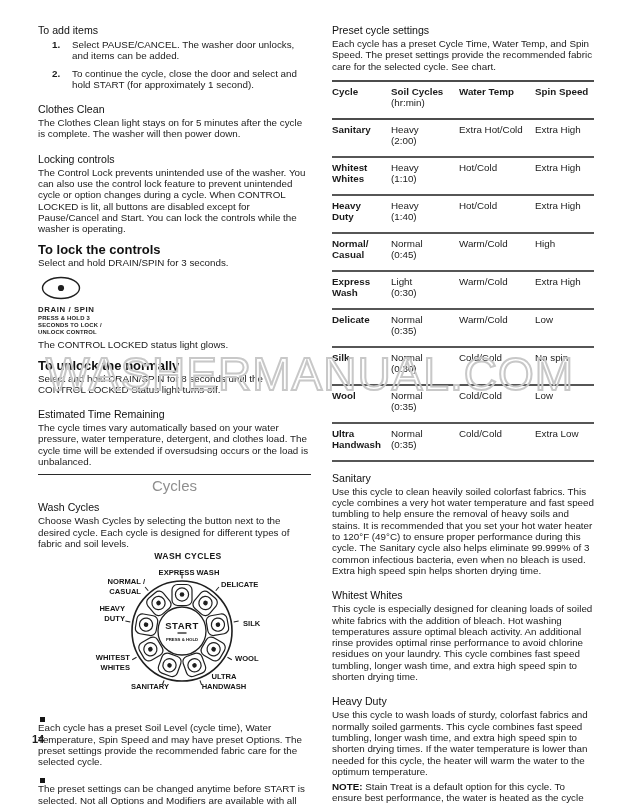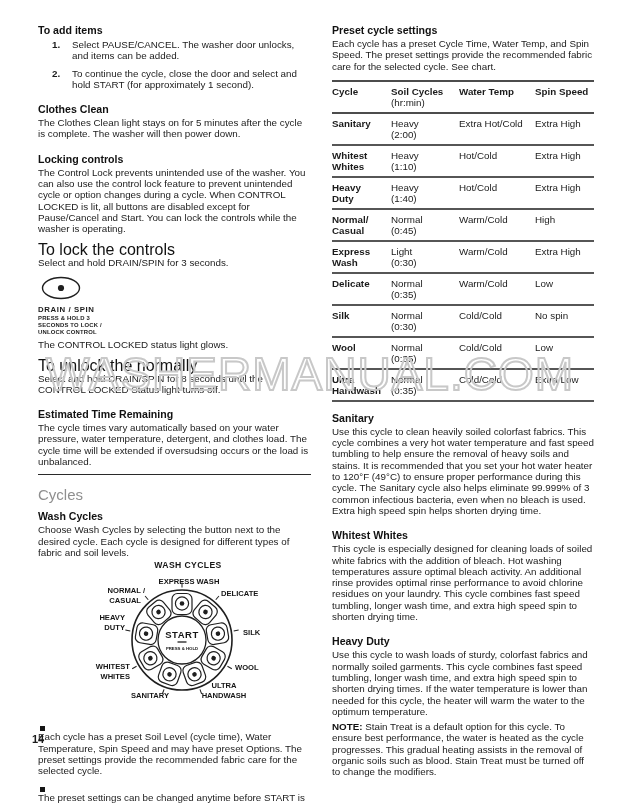--- a/index.html
+++ b/index.html
@@ -1,43 +1,43 @@
 <!DOCTYPE html>
 <html><head>
 <meta charset="utf-8">
 <style>
   html,body{margin:0;padding:0;background:#fff;}
   .page{position:relative;width:620px;height:805px;background:#ffffff;overflow:hidden;
         font-family:"Liberation Sans",sans-serif;color:#1b1b1b;font-size:9.8px;line-height:11.3px;}
   .col{position:absolute;top:22px;z-index:1;}
   .col-left{left:38px;width:273px;}
   .col-right{left:332px;width:262px;}
-  h3{font-size:10.6px;line-height:12px;margin:13px 0 2px;font-weight:bold;color:#111;}
+  h3{font-size:10.6px;line-height:12px;margin:13px 0 2px;font-weight:normal;color:#111;}
   h3.first{margin-top:2px;}
-  h4{font-size:16px;line-height:11px;margin:9px 0 0;font-weight:normal;color:#111;}
+  h4{font-size:13px;line-height:11px;margin:9px 0 0;font-weight:bold;color:#111;}
   p{margin:2px 0 0;}
   
   .step{display:flex;margin:3px 0 6px;}
   .step-num{flex:none;width:20px;margin-left:14px;font-weight:bold;}
   .step-body{flex:1;}
   
   .lock-diagram{text-align:left;margin:7px 0 4px;}
   .lock-label{font-size:7.8px;font-weight:bold;letter-spacing:0.6px;margin-top:1px;}
   .lock-sub{font-size:5.9px;line-height:6.6px;font-weight:600;letter-spacing:0.2px;color:#222;}
   
   .divider{border:none;border-top:1.3px solid #2a2a2a;margin:7px 0 0;}
-  .cycles-title{color:#8f8f8f;font-size:15px;line-height:17px;margin-top:11px;font-weight:400;}
+  .cycles-title{text-align:center;color:#8f8f8f;font-size:15px;line-height:17px;margin-top:2px;font-weight:400;}
   
   .bullet{display:flex;margin:8px 0 0;flex-direction:column;}
   .sq{flex:none;width:5px;height:5px;background:#151515;margin:3px 12px 0 2px;}
   
   .dial{display:block;margin:2px 0 0;}
   
   table.ptable{width:100%;border-collapse:collapse;margin-top:8px;}
-  table.ptable th,table.ptable td{text-align:left;vertical-align:top;padding:4px 2px 4px 0;line-height:11px;}
+  table.ptable th,table.ptable td{text-align:left;vertical-align:top;padding:4px 2px 10px 0;line-height:11px;}
   table.ptable th{font-weight:bold;}
   table.ptable tr{border-bottom:2px solid #565656;}
   table.ptable thead tr{border-top:2.4px solid #4c4c4c;border-bottom:2.4px solid #4c4c4c;}
   .c-cycle{width:57px;font-weight:bold;}
   .c-soil{width:66px;}
   .c-water{width:74px;}
   .sub-normal{font-weight:normal;}
   
   .note{margin-top:4px;}
   .note b{color:#111;}

